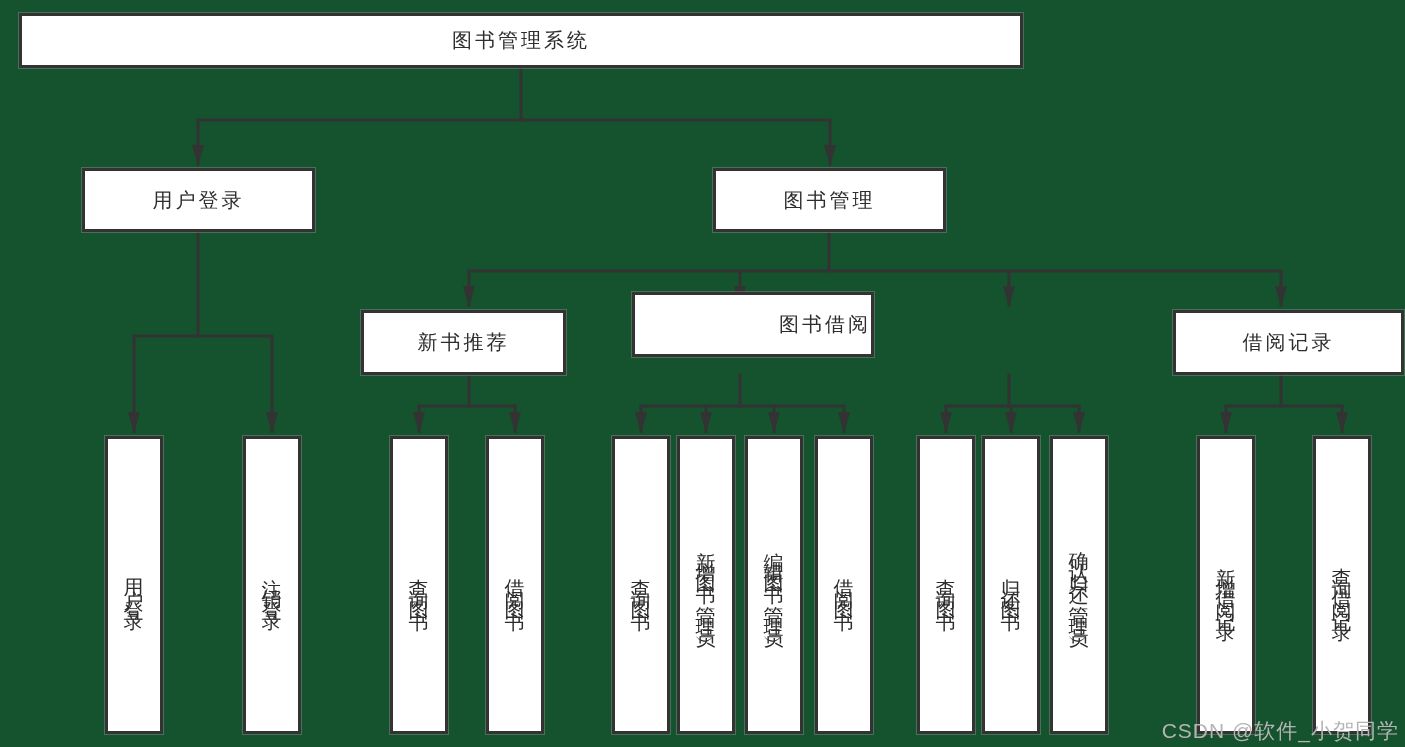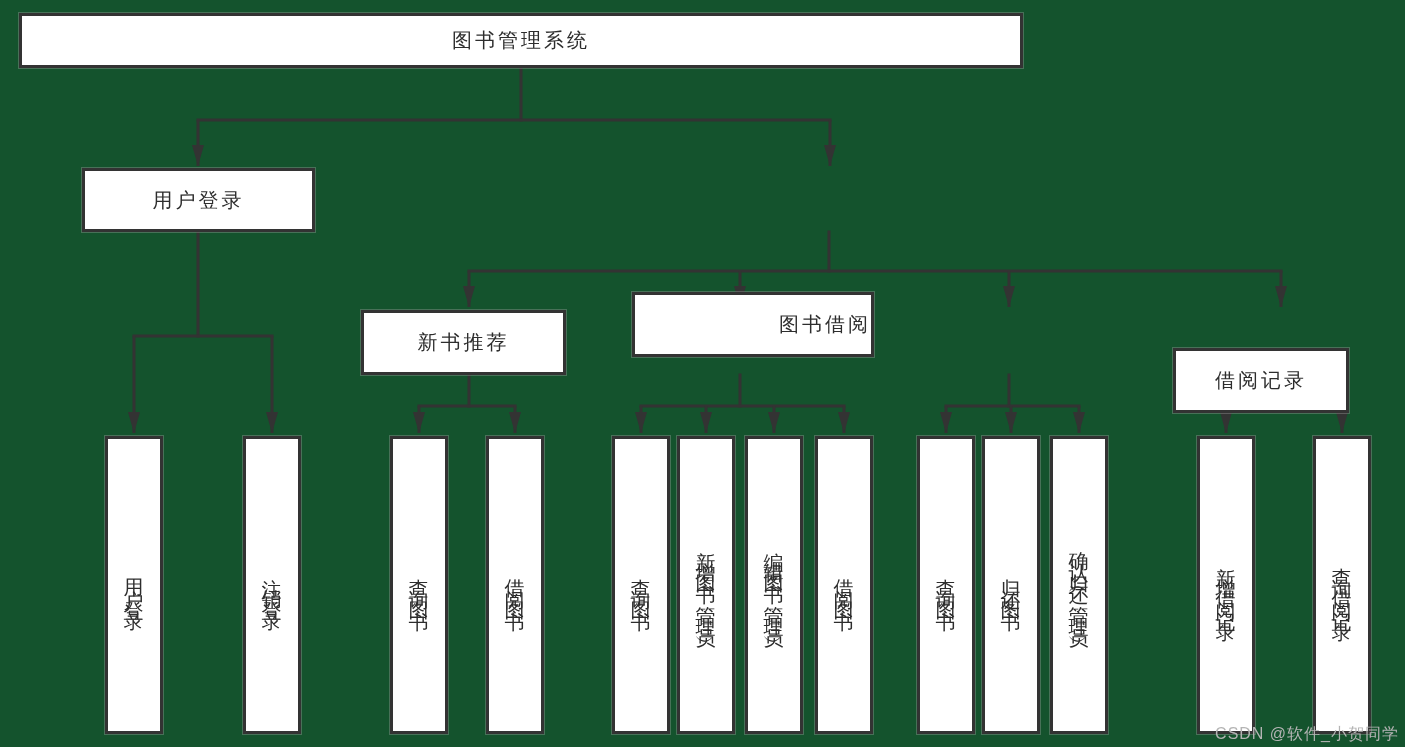--- a/index.html
+++ b/index.html
@@ -34,33 +34,33 @@
   }
 
   
   .n-root{left:19px;top:13px;width:1004px;height:55px;}
   .n-ul  {left:82px; top:168px;width:233px;height:64px;}
   .n-bm  {left:713px;top:168px;width:233px;height:64px;}
 
   .n-nb{left:361px; top:310px;width:205px;height:65px;}
   .n-bb{left:632px; top:292px;width:242px;height:65px;justify-content:flex-end;}
   .n-cb{left:901px; top:310px;width:216px;height:65px;}
-  .n-br{left:1173px;top:310px;width:176px;height:65px;margin-top:38px;}
+  .n-br{left:1173px;top:310px;width:231px;height:65px;}
 
   .leaf{top:436px;width:58px;height:298px;}
   .n-a1{left:105px;} .n-a2{left:243px;}
   .n-b1{left:390px;} .n-b2{left:486px;}
   .n-c1{left:612px;} .n-c2{left:677px;} .n-c3{left:745px;} .n-c4{left:815px;}
   .n-d1{left:917px;} .n-d2{left:982px;} .n-d3{left:1050px;}
   .n-e1{left:1197px;} .n-e2{left:1313px;}
 
   .watermark{
     position:absolute;
     right:6px;bottom:2px;
-    font-size:16px;
+    font-size:21px;
     color:#b4b4b4;
     letter-spacing:1px;
     white-space:nowrap;
   }
 </style>
 </head>
 <body>
 
 <div id="stage">
 
@@ -112,20 +112,23 @@
     <path class="wire arrowline" d="M1342,406 L1342,433" marker-end="url(#arrow)"></path>
   </svg>
 
   <div class="box n-root">
     <span class="h-label">图书管理系统</span>
   </div>
 
   <div class="box n-ul">
     <span class="h-label">用户登录</span>
   </div>
+  <div class="box n-bm">
+    <span class="h-label">图书管理</span>
+  </div>
 
   <div class="box n-nb">
     <span class="h-label">新书推荐</span>
   </div>
   <div class="box n-bb">
     <span class="h-label">图书借阅</span>
   </div>
   <div class="box n-br">
     <span class="h-label">借阅记录</span>
   </div>

